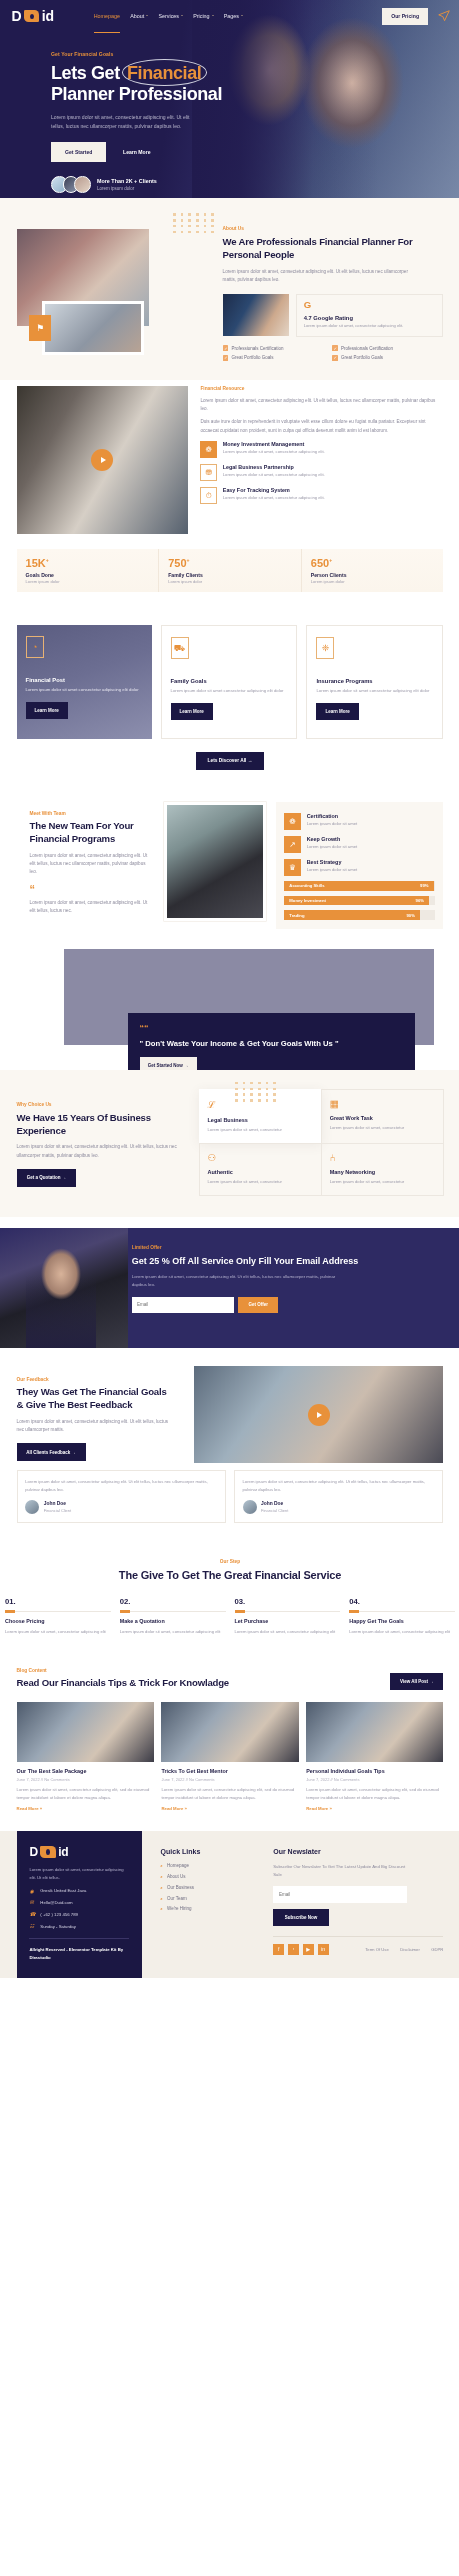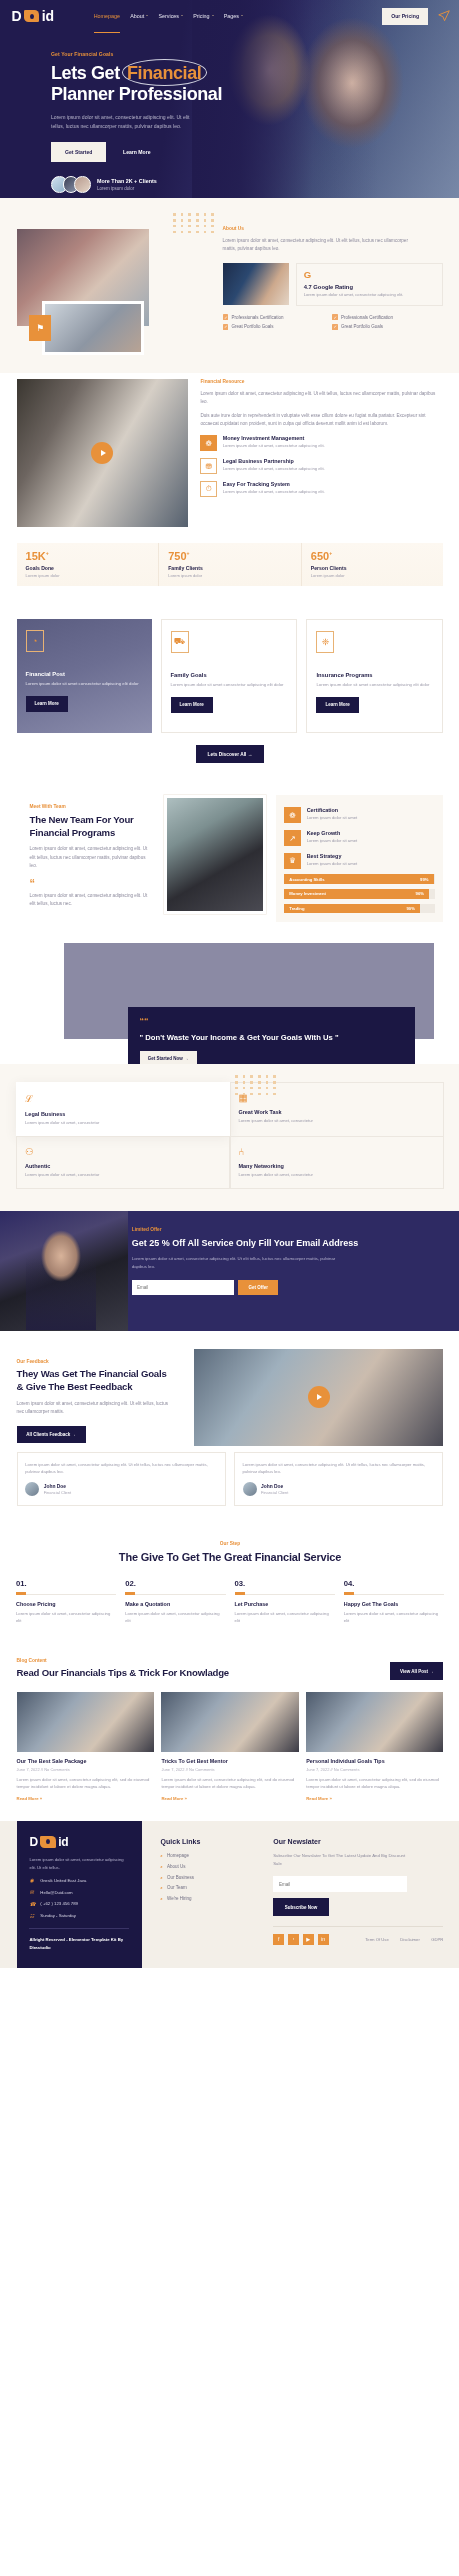--- a/index.html
+++ b/index.html
@@ -187,21 +187,21 @@
   .why-left .h2{ margin-top:4.5px; }
   .quote-btn{ margin-top:9px; background:#1b1743;color:#fff;border:none;font-size:4.5px;font-weight:600;padding:6.4px 10.2px;cursor:pointer;}
   .why-grid{ flex:1; display:grid; grid-template-columns:1fr 1fr; }
   .why-cell{ border:0.6px solid #ece7e0; padding:8.3px 7.7px 9.6px; margin:-0.3px;}
   .why-cell.hi{ background:#fff; border-color:transparent; box-shadow:0 1.9px 11.5px rgba(80,70,60,.08);}
   .why-ic{ color:#e8913a; font-size:9.6px; }
   .why-t{ font-size:5.5px;font-weight:800;margin-top:5.8px;}
   .why-p{ font-size:4.2px;color:#9a98a8;line-height:1.75;margin-top:2.6px;}
 
   
-  .offer{ background:#2e2a63; position:relative; height:120px; overflow:hidden; display:flex;}
+  .offer{ background:#2e2a63; position:relative; height:120px; overflow:hidden; display:flex;margin-top:11px;}
   .offer-photo{ width:128px; position:relative;
     background:linear-gradient(160deg,#2e2a63 0%,#4a4470 30%,#1f1f28 55%,#3a3a46 100%);}
   .offer-photo:after{content:"";position:absolute;left:25.6px;top:16.6px;width:70px;height:103px;
     background:radial-gradient(ellipse 25.6px 33px at 35px 29px,#d8b39a,#a3806e 60%,rgba(46,42,99,0) 78%),
                linear-gradient(180deg,rgba(46,42,99,0) 30%,#23203f 100%);}
   .offer-txt{ flex:1; padding:16.6px 22px 0 3.8px;}
   .offer-label{ color:#e8913a; font-size:4.8px; font-weight:600;}
   .offer-h{ color:#fff; font-size:9px; font-weight:800; line-height:1.4; margin-top:5.1px;}
   .offer-p{ color:#b6b3cf; font-size:4.3px; line-height:1.8; margin-top:5.1px; max-width:204px;}
   .offer-form{ display:flex; gap:4.5px; margin-top:9px;}
@@ -218,21 +218,21 @@
   .tst-card{ flex:1; border:0.6px solid #ece7e0; padding:7.7px 7.7px 8.3px;}
   .tst-p{ font-size:4.2px;color:#9a98a8;line-height:1.8;}
   .tst-user{ display:flex; align-items:center; gap:4.5px; margin-top:6.4px;}
   .tst-av{ width:14px;height:14px;border-radius:50%;background:linear-gradient(140deg,#b6c6d2,#6c7c8c);}
   .tst-n{ font-size:4.9px;font-weight:800;}
   .tst-r{ font-size:4px;color:#a7a5b4;margin-top:1.3px;}
 
   
   .steps{ padding:16.6px 0 19px; text-align:center;}
   .steps .h2{ margin-top:3.8px;}
-  .steps-row{ display:flex; gap:9px; padding:0 16px; margin-top:14px; text-align:left;}
+  .steps-row{ display:flex; gap:9px; padding:0 5px; margin-top:14px; text-align:left;}
   .step{ flex:1;}
   .step-n{ font-size:7.7px; font-weight:800; color:#1f1b44;}
   .step-line{ height:0.6px; background:#ece7e0; margin:5.8px 0 6.4px; position:relative;}
   .step-line:after{content:"";position:absolute;left:0;top:-1.3px;width:10.2px;height:2.6px;background:#e8913a;}
   .step-t{ font-size:5.4px;font-weight:800;}
   .step-p{ font-size:4.2px;color:#9a98a8;line-height:1.75;margin-top:3.2px;}
 
   
   .blog{ padding:14px 16.6px 19px; }
   .blog-head{ display:flex; align-items:flex-end; justify-content:space-between;}
@@ -367,20 +367,21 @@
     <div class="about-row">
       <div class="about-imgs">
         <div class="ab-img1"></div>
         <div class="ab-img2">
             <i></i>
           </div>
         <div class="ab-badge">⚑</div>
       </div>
       <div class="about-txt">
         <div class="label">About Us</div>
+        <h2 class="h2" style="margin-top:5.1px;">We Are Professionals Financial Planner For Personal People</h2>
         <p class="p" style="margin-top:5.8px;max-width:192px;">Lorem ipsum dolor sit amet, consectetur adipiscing elit. Ut elit tellus, luctus nec ullamcorper mattis, pulvinar dapibus leo.</p>
         <div class="rating-row">
           <div class="rate-img"></div>
           <div class="rate-card">
             <div class="g-logo">G</div>
             <div class="rate-t">4.7 Google Rating</div>
             <div class="rate-p">Lorem ipsum dolor sit amet, consectetur adipiscing elit.</div>
           </div>
         </div>
         <div class="checks">
@@ -560,20 +561,26 @@
         <i></i>
         <i></i>
         <i></i>
         <i></i>
         <i></i>
         <i></i>
         <i></i>
         <i></i>
         <i></i>
         <i></i>
+    </div>
+    <div class="why-left">
+      <div class="label">Why Choice Us</div>
+      <h2 class="h2">We Have 15 Years Of Business Experience</h2>
+      <p class="p" style="margin-top:5.8px;">Lorem ipsum dolor sit amet, consectetur adipiscing elit. Ut elit tellus, luctus nec ullamcorper mattis, pulvinar dapibus leo.</p>
+      <button class="quote-btn">Get a Quotation  →</button>
     </div>
     <div class="why-grid">
       <div class="why-cell hi">
         <div class="why-ic">ℒ</div>
         <div class="why-t">Legal Business</div>
         <div class="why-p">Lorem ipsum dolor sit amet, consectetur</div>
       </div>
       <div class="why-cell">
         <div class="why-ic">▦</div>
         <div class="why-t">Great Work Task</div>

